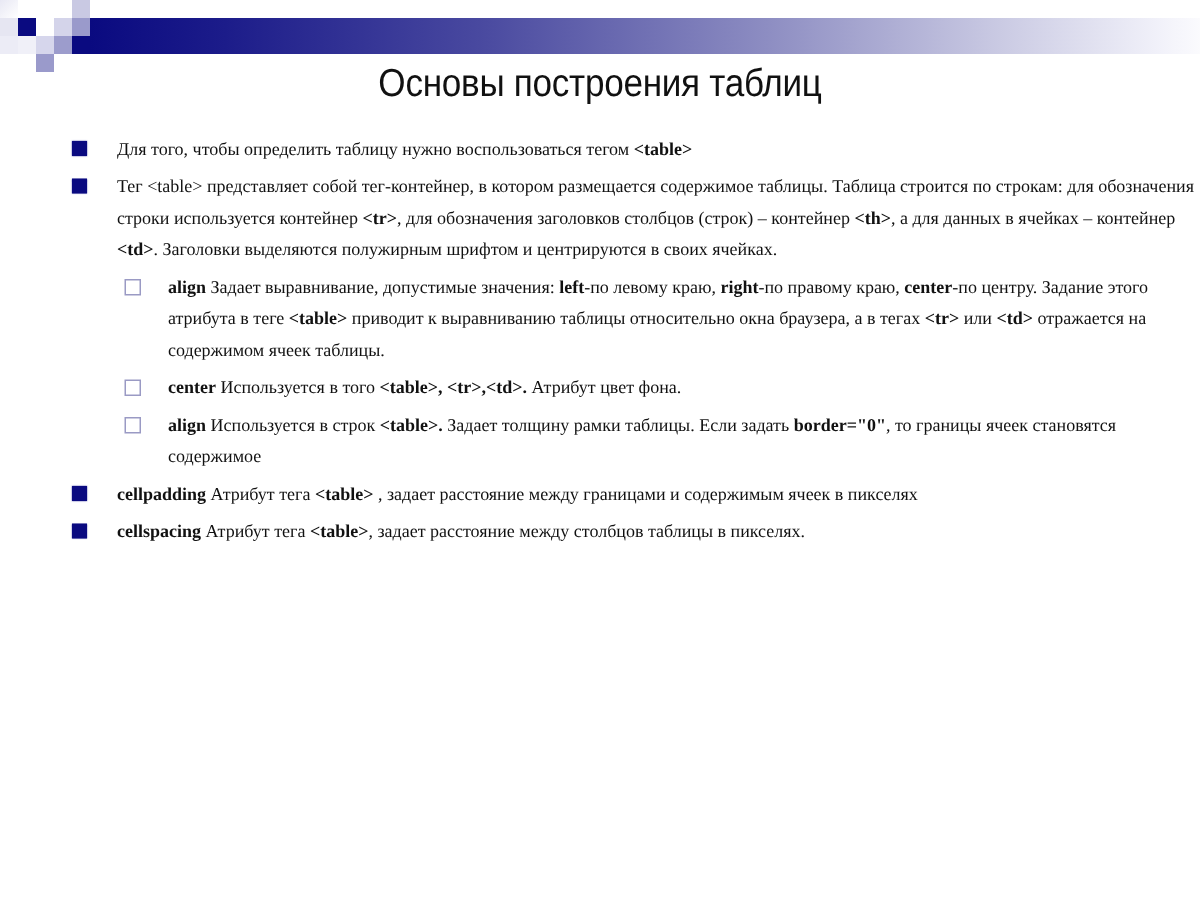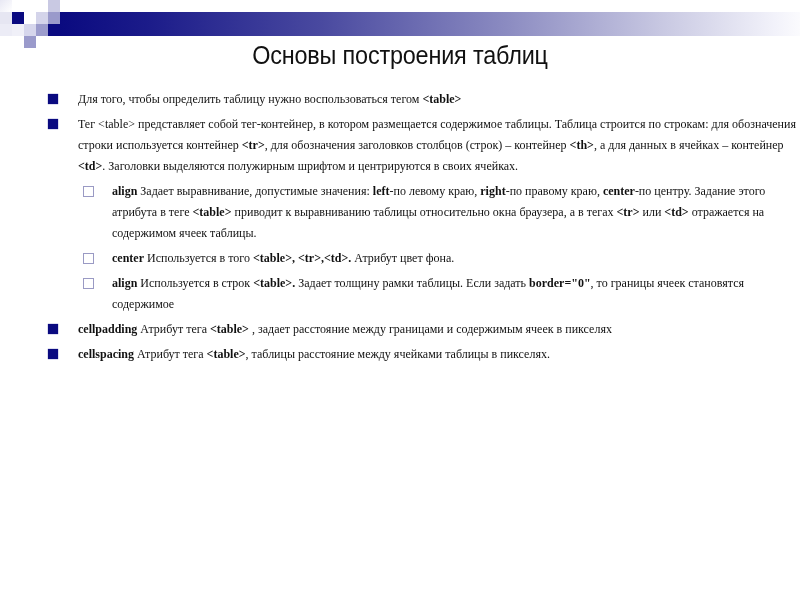--- a/index.html
+++ b/index.html
@@ -56,14 +56,14 @@
 
 <div class="title">Основы построения таблиц</div>
 
 <div class="content" id="content">
     <div class="item"><span class="bullet"></span><div class="text"><span>Для того, чтобы определить таблицу нужно воспользоваться тегом </span><b>&lt;table&gt;</b></div></div>
     <div class="item"><span class="bullet"></span><div class="text"><span>Тег &lt;table&gt; представляет собой тег-контейнер, в котором размещается содержимое таблицы. Таблица строится по строкам: для обозначения строки используется контейнер </span><b>&lt;tr&gt;</b><span>, для обозначения заголовков столбцов (строк) – контейнер </span><b>&lt;th&gt;</b><span>, а для данных в ячейках – контейнер </span><b>&lt;td&gt;</b><span>. Заголовки выделяются полужирным шрифтом и центрируются в своих ячейках.</span></div></div>
     <div class="sub"><span class="bullet"></span><div class="text"><b>align</b><span> Задает выравнивание, допустимые значения: </span><b>left</b><span>-по левому краю, </span><b>right</b><span>-по правому краю, </span><b>center</b><span>-по центру. Задание этого атрибута в теге </span><b>&lt;table&gt;</b><span> приводит к выравниванию таблицы относительно окна браузера, а в тегах </span><b>&lt;tr&gt;</b><span> или </span><b>&lt;td&gt;</b><span> отражается на содержимом ячеек таблицы.</span></div></div>
     <div class="sub"><span class="bullet"></span><div class="text"><b>center</b><span> Используется в того </span><b>&lt;table&gt;, &lt;tr&gt;,&lt;td&gt;.</b><span> Атрибут цвет фона.</span></div></div>
     <div class="sub"><span class="bullet"></span><div class="text"><b>align</b><span> Используется в строк </span><b>&lt;table&gt;.</b><span> Задает толщину рамки таблицы. Если задать </span><b>border="0"</b><span>, то границы ячеек становятся содержимое</span></div></div>
     <div class="item"><span class="bullet"></span><div class="text"><b>cellpadding</b><span> Атрибут тега </span><b>&lt;table&gt;</b><span> , задает расстояние между границами и содержимым ячеек в пикселях</span></div></div>
-    <div class="item"><span class="bullet"></span><div class="text"><b>cellspacing</b><span> Атрибут тега </span><b>&lt;table&gt;</b><span>, таблицы расстояние между ячейками таблицы в пикселях.</span></div></div>
+    <div class="item"><span class="bullet"></span><div class="text"><b>cellspacing</b><span> Атрибут тега </span><b>&lt;table&gt;</b><span>, задает расстояние между столбцов таблицы в пикселях.</span></div></div>
   </div>
 
 </body></html>

